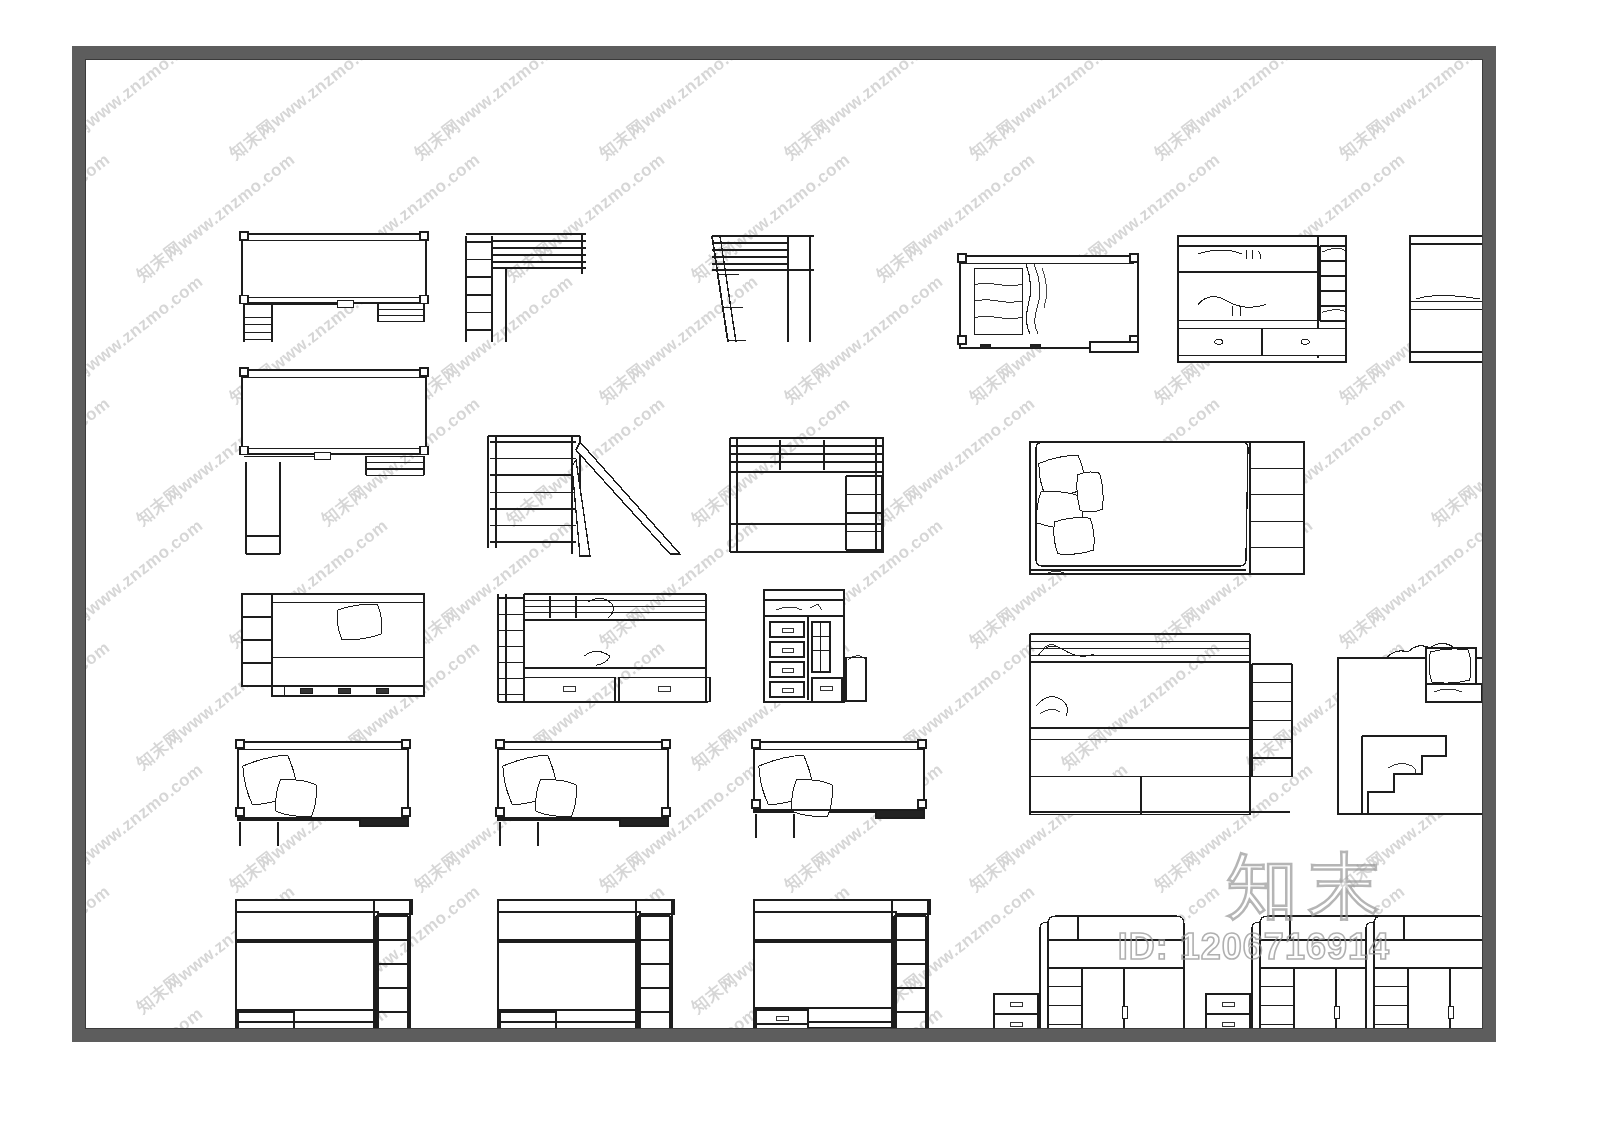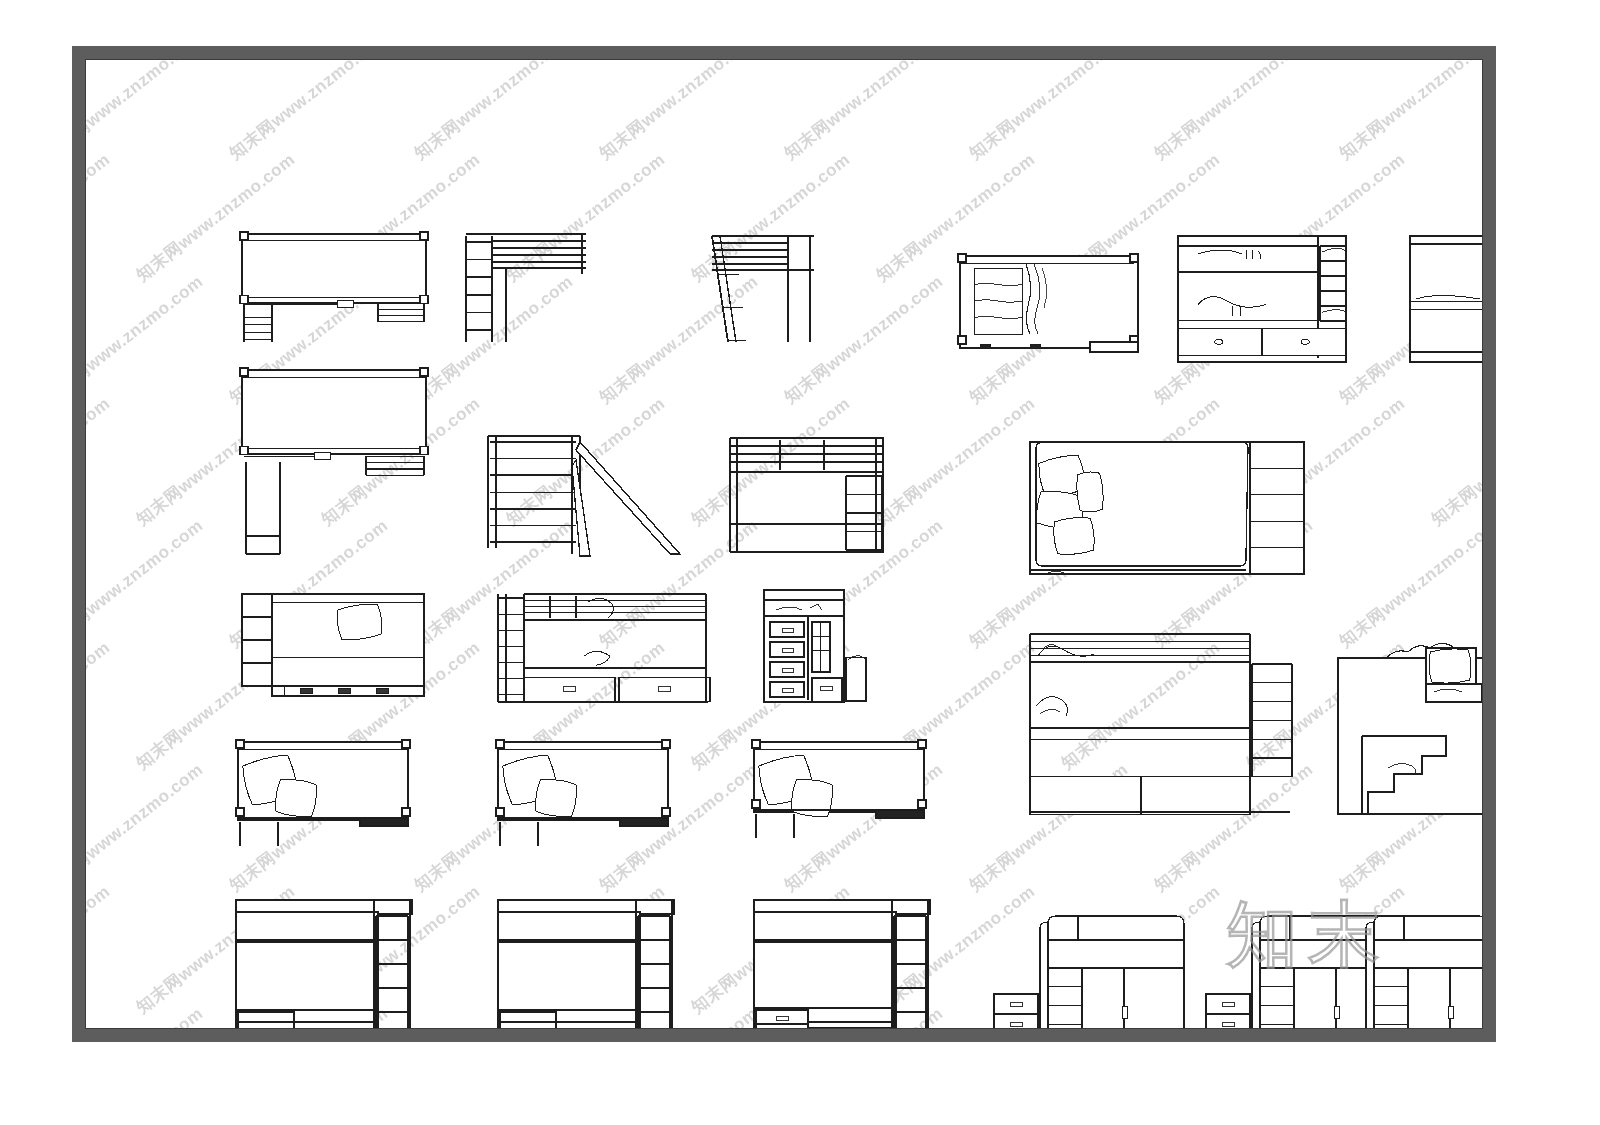--- a/index.html
+++ b/index.html
@@ -695,16 +695,17 @@
             <rect x="50" y="62" width="78" height="94" stroke-width="1.3" fill="#fff"></rect>
             <line x1="92" y1="62" x2="92" y2="156" stroke-width="1.2"></line>
             <rect x="90" y="100.44" width="5" height="12" stroke-width="1" fill="#fff"></rect>
             <line x1="16" y1="156" x2="128" y2="156" stroke-width="1.4"></line>
           </svg>
         </div>
       </div>
 
     <div id="brand">
       <div id="brand-logo">知末</div>
+      <div id="brand-id">ID: 1206716914</div>
     </div>
 
   </div>
 </div>
 
 </body></html>

